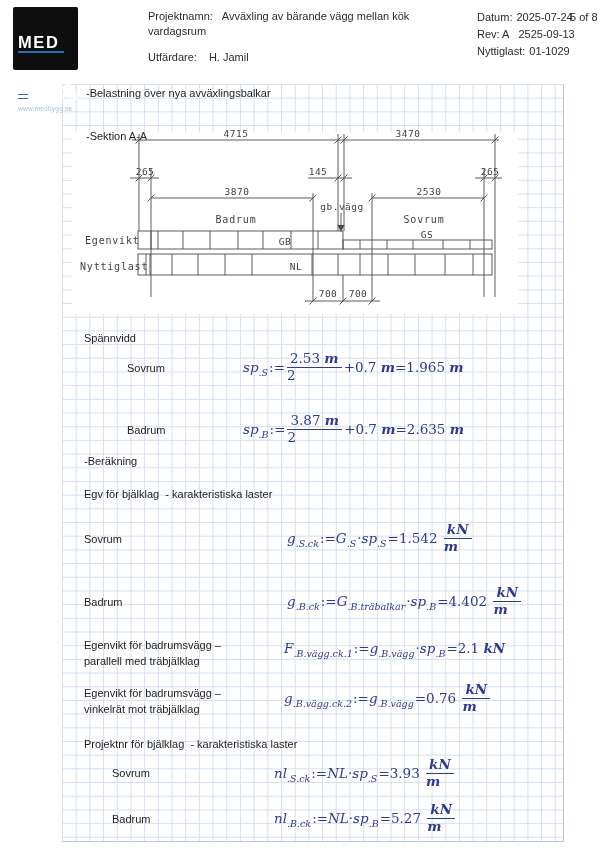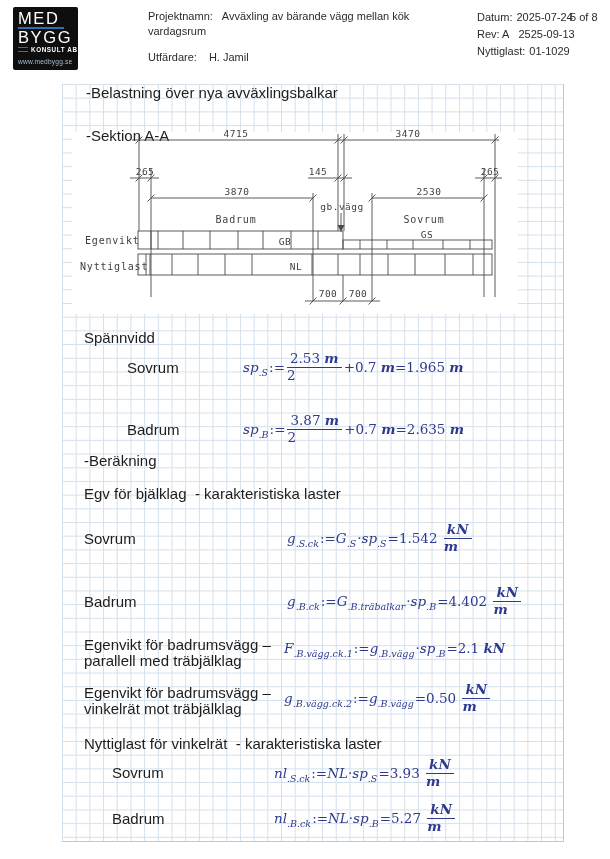--- a/index.html
+++ b/index.html
@@ -12,31 +12,31 @@
     background-image:
       linear-gradient(to right, var(--grid,#d3e0ec) 1px, transparent 1px),
       linear-gradient(to bottom, var(--grid,#d3e0ec) 1px, transparent 1px);
     background-size:13.7px 13.7px;
     border-right:1px solid #b7c9da;border-bottom:1px solid #b7c9da;}
   .drawing-bg{left:72px;top:132px;width:446px;height:182px;background:#fff;}
 
   
   .logo{left:13px;top:7px;width:65px;height:63px;background:#0e0e0e;border-radius:2px;
         color:#fff;padding:4px 0 0 5px;box-sizing:border-box;}
-  .logo .big{font-weight:400;font-size:16.5px;line-height:15px;letter-spacing:1.6px;}
+  .logo .big{font-weight:700;font-size:16.5px;line-height:15px;letter-spacing:1.6px;margin-top:24px;}
   .logo .rule{height:2px;background:var(--logoblue,#2f6fae);width:46px;margin:1px 0;}
   .logo .konsult{display:flex;align-items:center;gap:3px;margin-top:1px;}
   .logo .kline{width:10px;height:3px;border-top:1px solid var(--logoblue,#2f6fae);
                border-bottom:1px solid var(--logoblue,#2f6fae);}
   .logo .ktext{font-size:6.3px;font-weight:700;letter-spacing:0.6px;}
   .logo .url{font-size:6.6px;color:#a9bfd4;margin-top:5px;letter-spacing:0.2px;}
   .hline{position:absolute;font-size:11px;color:#2b2b2b;white-space:pre;}
 
   
-  .label{position:absolute;font-size:15px;color:#1d1d1d;white-space:pre;line-height:16px;}
+  .label{position:absolute;font-size:11px;color:#1d1d1d;white-space:pre;line-height:16px;}
 
   
   .math{position:absolute;display:flex;align-items:center;height:40px;
         font-family:"DejaVu Serif",serif;font-size:13.5px;color:var(--math,#2e3a8e);
         white-space:pre;}
   .math.short{height:16px;}
   .m-i{font-style:italic;}
   .m-r{font-style:normal;}
   .m-b{font-style:italic;font-weight:700;}
   .m-sub{font-style:italic;font-size:9.5px;transform:translateY(4.5px);margin-right:1px;}
@@ -79,30 +79,30 @@
 <div class="label" style="left:86px;top:128px">-Sektion A-A</div>
 <div class="label" style="left:84px;top:330px">Spännvidd</div>
 <div class="label" style="left:127px;top:360px">Sovrum</div>
 <div class="label" style="left:127px;top:422px">Badrum</div>
 <div class="label" style="left:84px;top:453px">-Beräkning</div>
 <div class="label" style="left:84px;top:486px">Egv för bjälklag  - karakteristiska laster</div>
 <div class="label" style="left:84px;top:531px">Sovrum</div>
 <div class="label" style="left:84px;top:594px">Badrum</div>
 <div class="label" style="left:84px;top:637px"><span>Egenvikt för badrumsvägg –</span><br><span>parallell med träbjälklag</span></div>
 <div class="label" style="left:84px;top:685px"><span>Egenvikt för badrumsvägg –</span><br><span>vinkelrät mot träbjälklag</span></div>
-<div class="label" style="left:84px;top:736px">Nyttiglast för vinkelrät  - karakteristiska laster</div>
+<div class="label" style="left:84px;top:736px">Projektnr för bjälklag  - karakteristiska laster</div>
 <div class="label" style="left:112px;top:765px">Sovrum</div>
 <div class="label" style="left:112px;top:811px">Badrum</div>
 
 <div class="math" style="left:243px;top:347px"><span class="m-i">sp</span><span class="m-sub">.S</span><span class="m-r">:=</span><span class="frac"><span class="fnum"><span class="m-r">2.53 </span><span class="m-b">m</span></span><span class="fden"><span class="m-r">2</span></span></span><span class="m-r">+0.7 </span><span class="m-b">m</span><span class="m-r">=</span><span class="m-r">1.965 </span><span class="m-b">m</span></div>
 <div class="math" style="left:243px;top:409px"><span class="m-i">sp</span><span class="m-sub">.B</span><span class="m-r">:=</span><span class="frac"><span class="fnum"><span class="m-r">3.87 </span><span class="m-b">m</span></span><span class="fden"><span class="m-r">2</span></span></span><span class="m-r">+0.7 </span><span class="m-b">m</span><span class="m-r">=</span><span class="m-r">2.635 </span><span class="m-b">m</span></div>
 <div class="math" style="left:287px;top:518px"><span class="m-i">g</span><span class="m-sub">.S.ck</span><span class="m-r">:=</span><span class="m-i">G</span><span class="m-sub">.S</span><span class="m-r">·</span><span class="m-i">sp</span><span class="m-sub">.S</span><span class="m-r">=</span><span class="m-r">1.542 </span><span class="frac"><span class="fnum"><span class="m-b">kN</span></span><span class="fden"><span class="m-b">m</span></span></span></div>
 <div class="math" style="left:287px;top:581px"><span class="m-i">g</span><span class="m-sub">.B.ck</span><span class="m-r">:=</span><span class="m-i">G</span><span class="m-sub">.B.träbalkar</span><span class="m-r">·</span><span class="m-i">sp</span><span class="m-sub">.B</span><span class="m-r">=</span><span class="m-r">4.402 </span><span class="frac"><span class="fnum"><span class="m-b">kN</span></span><span class="fden"><span class="m-b">m</span></span></span></div>
 <div class="math short" style="left:284px;top:640px"><span class="m-i">F</span><span class="m-sub">.B.vägg.ck.1</span><span class="m-r">:=</span><span class="m-i">g</span><span class="m-sub">.B.vägg</span><span class="m-r">·</span><span class="m-i">sp</span><span class="m-sub">.B</span><span class="m-r">=</span><span class="m-r">2.1 </span><span class="m-b">kN</span></div>
-<div class="math" style="left:284px;top:678px"><span class="m-i">g</span><span class="m-sub">.B.vägg.ck.2</span><span class="m-r">:=</span><span class="m-i">g</span><span class="m-sub">.B.vägg</span><span class="m-r">=</span><span class="m-r">0.50 </span><span class="frac"><span class="fnum"><span class="m-b">kN</span></span><span class="fden"><span class="m-b">m</span></span></span></div>
+<div class="math" style="left:284px;top:678px"><span class="m-i">g</span><span class="m-sub">.B.vägg.ck.2</span><span class="m-r">:=</span><span class="m-i">g</span><span class="m-sub">.B.vägg</span><span class="m-r">=</span><span class="m-r">0.76 </span><span class="frac"><span class="fnum"><span class="m-b">kN</span></span><span class="fden"><span class="m-b">m</span></span></span></div>
 <div class="math" style="left:274px;top:753px"><span class="m-i">nl</span><span class="m-sub">.S.ck</span><span class="m-r">:=</span><span class="m-i">NL</span><span class="m-r">·</span><span class="m-i">sp</span><span class="m-sub">.S</span><span class="m-r">=</span><span class="m-r">3.93 </span><span class="frac"><span class="fnum"><span class="m-b">kN</span></span><span class="fden"><span class="m-b">m</span></span></span></div>
 <div class="math" style="left:274px;top:798px"><span class="m-i">nl</span><span class="m-sub">.B.ck</span><span class="m-r">:=</span><span class="m-i">NL</span><span class="m-r">·</span><span class="m-i">sp</span><span class="m-sub">.B</span><span class="m-r">=</span><span class="m-r">5.27 </span><span class="frac"><span class="fnum"><span class="m-b">kN</span></span><span class="fden"><span class="m-b">m</span></span></span></div>
 
 <svg class="abs" style="left:62px;top:130px" width="445" height="178" viewBox="0 0 445 178">
   <g stroke="#4a4a4a" stroke-width="0.9" fill="none">
 
     <line x1="70" y1="10" x2="437" y2="10"></line>
     <line x1="77" y1="4" x2="77" y2="101"></line>
     <line x1="276" y1="4" x2="276" y2="101"></line>
     <line x1="282" y1="4" x2="282" y2="101"></line>

